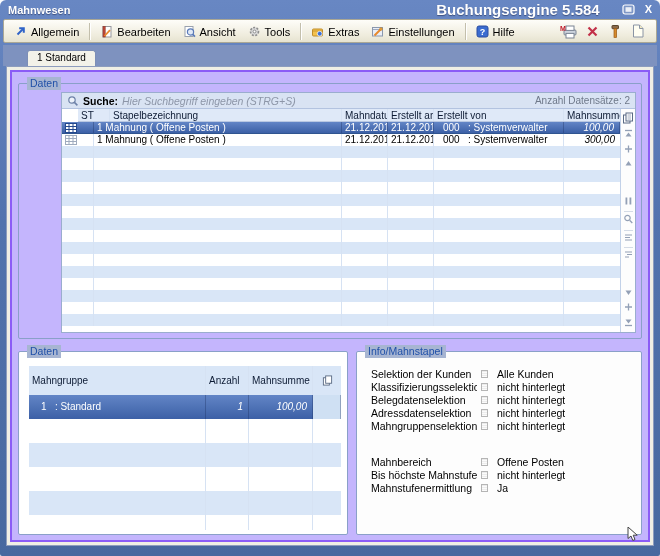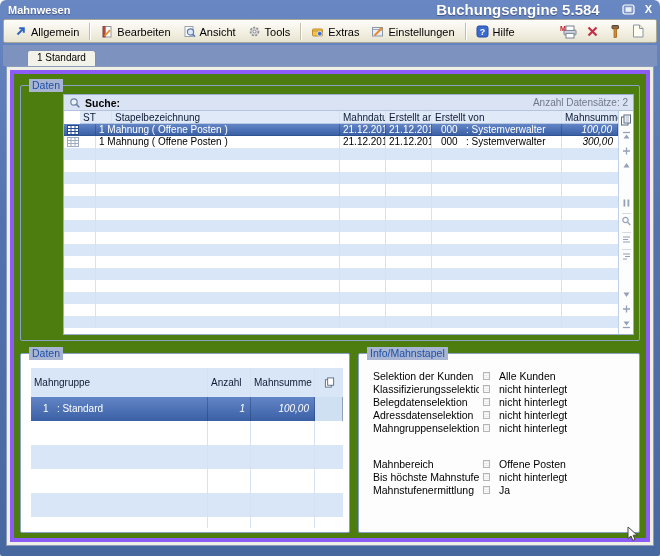--- a/index.html
+++ b/index.html
@@ -25,21 +25,21 @@
   .menu-btn span{font-size:11px;}
   .tsep{width:1px;height:17px;background:#c3bfac;box-shadow:1px 0 0 #fff;margin:0 4px;flex:none;}
   .toolbar-right{margin-left:auto;display:flex;align-items:center;gap:9px;padding-right:8px;}
   .toolbar-right>*{display:inline-flex;}
   
   .tabstrip{flex:none;height:21px;margin:2px 3px 0 3px;background:#7e92bf;display:flex;align-items:flex-end;padding-left:24px;}
   .tab{background:#f3f2e9;border:1px solid #7c8eb6;border-bottom:none;border-radius:3px 3px 0 0;
     padding:1px 9px 2px 9px;font-size:10px;line-height:12px;}
   
   .content-wrap{flex:1;margin:0 6px 10px 6px;background:#f0efe5;border:1px solid #8d9cbd;padding:3px;display:flex;min-height:0;}
-  .main{flex:1;background:#4d7c0f;border:4px solid #8b5cf6;position:relative;display:flex;flex-direction:column;padding:11px 6px 5px 6px;min-height:0;}
+  .main{flex:1;background:#c4b5fd;border:2px solid #8b5cf6;position:relative;display:flex;flex-direction:column;padding:11px 6px 5px 6px;min-height:0;}
   
   .groupbox{border:1px solid #8aa0c8;border-radius:2px;position:relative;}
   .group-label{position:absolute;top:-7px;left:8px;background:#a7b5d2;padding:0 3px;color:#2050a8;font-size:10.5px;line-height:13px;z-index:2;}
   .group-top{flex:none;height:256px;margin-bottom:12px;padding:8px 5px 5px 42px;}
   
   .panel{height:100%;background:#fff;border:1px solid #9aadce;display:flex;flex-direction:column;overflow:hidden;}
   .search-row{flex:none;height:16px;background:#d9e3f3;border-bottom:1px solid #b3c3e0;display:flex;align-items:center;gap:4px;padding:0 5px;}
   .search-label{font-weight:bold;font-size:10.5px;}
   .search-input{flex:1;border:none;background:transparent;font-family:"Liberation Sans",sans-serif;
     font-size:10.5px;font-style:italic;color:#3a4456;outline:none;padding:0;}
@@ -203,20 +203,21 @@
     <div class="groupbox group-top">
       <span class="group-label">Daten</span>
       <div class="panel">
 
         <div class="search-row">
           <svg width="12" height="12" viewBox="0 0 12 12">
                 <circle cx="5" cy="5" r="3.2" fill="#eef3fa" stroke="#6e82a8" stroke-width="1.2"></circle>
                 <path d="M7.4 7.4 L10.4 10.4" stroke="#6e82a8" stroke-width="1.5"></path>
               </svg>
           <span class="search-label">Suche:</span>
+          <input class="search-input" type="text" placeholder="Hier Suchbegriff eingeben (STRG+S)" style="">
           <span class="search-count">Anzahl Datensätze: 2</span>
         </div>
 
         <div class="table-zone">
           <div class="grid">
 
             <div class="trow header">
               <div class="cell">ST</div>
               <div class="cell">Stapelbezeichnung</div>
               <div class="cell">Mahndatum</div>

